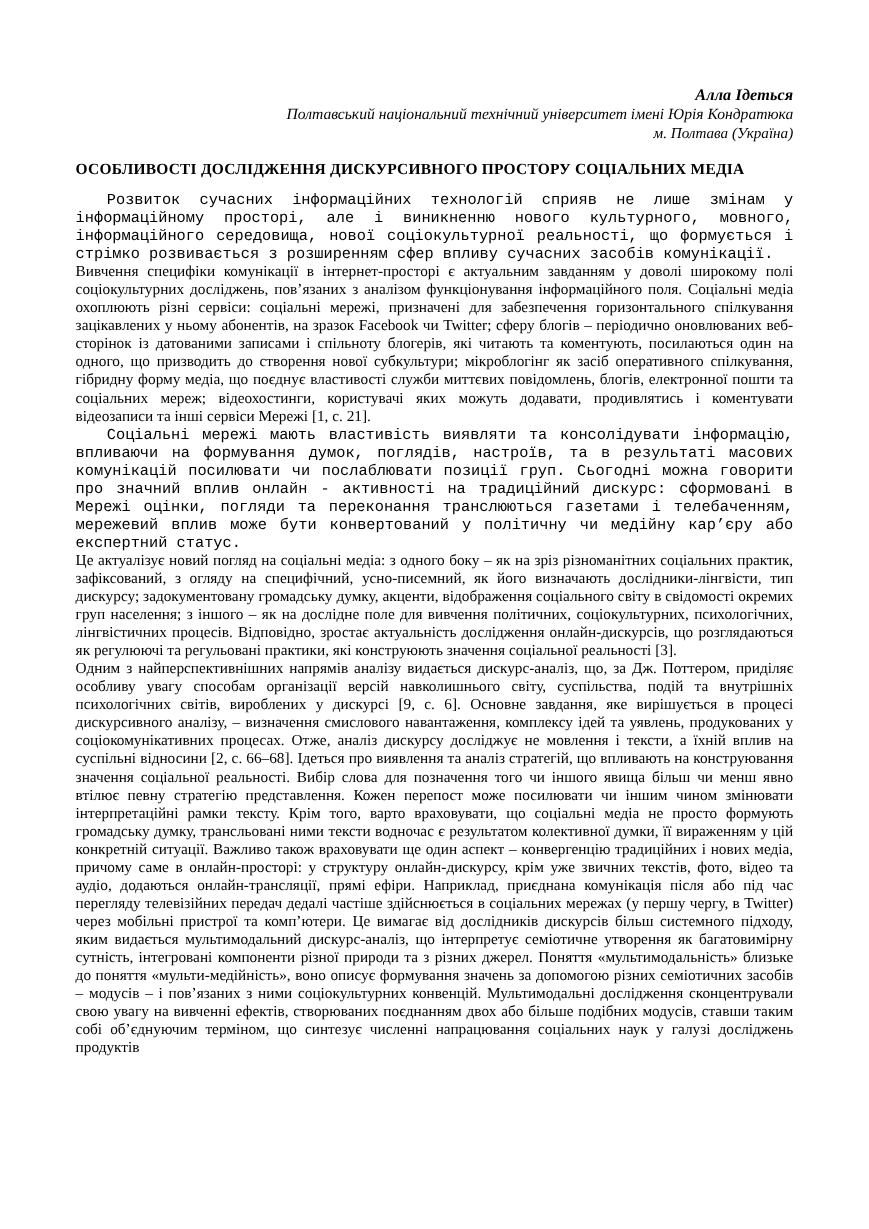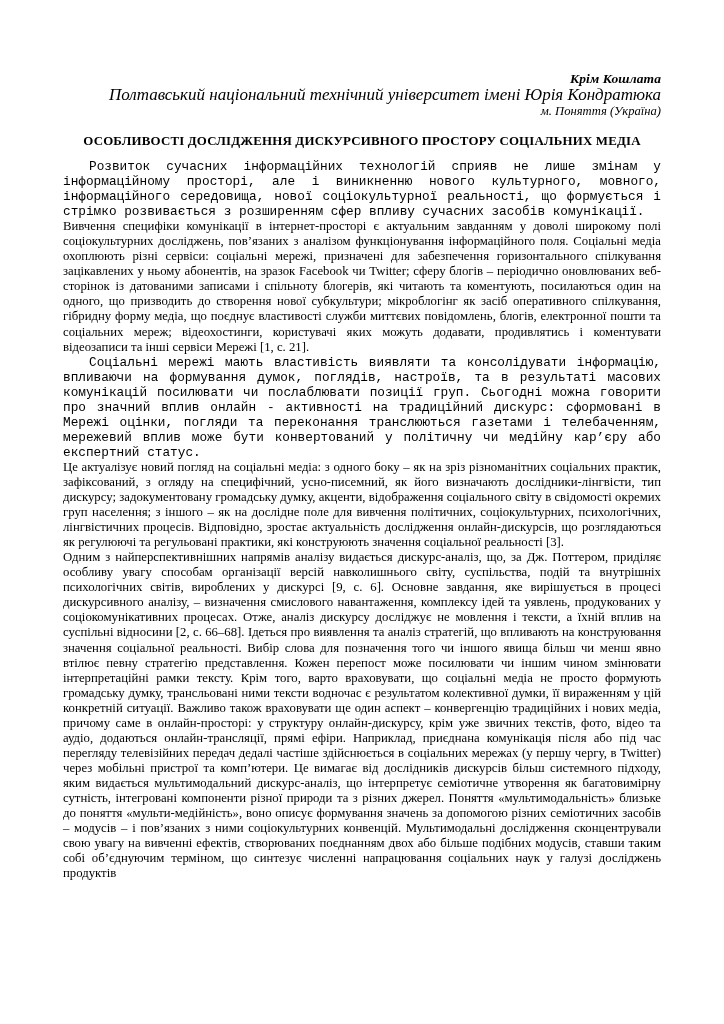--- a/index.html
+++ b/index.html
@@ -33,34 +33,34 @@
   }
   .author-name {
     font-weight: bold;
     font-style: italic;
     font-size: 13.5px;
     line-height: 16px;
     letter-spacing: 0.1px;
   }
   .affiliation {
     font-style: italic;
-    font-size: 17px;
+    font-size: 13px;
     line-height: 16px;
   }
   .city {
     font-style: italic;
     font-size: 12.6px;
     line-height: 16px;
   }
 
   
   .doc-title {
     margin-top: 14px;
     margin-bottom: 10px;
-    text-align: center;
+    text-align: left;
     font-weight: bold;
     font-size: 12.9px;
     line-height: 16px;
     letter-spacing: 0.18px;
   }
 
   
   .body-text {
     font-size: 12.75px;
     line-height: 15.05px;
@@ -80,23 +80,23 @@
   .para.noindent {
     text-indent: 0;
   }
 </style>
 </head>
 <body>
 
 <div class="page">
 
   <div class="author-block">
-    <div class="author-name">Крім Кошлата</div>
+    <div class="author-name">Алла Ідеться</div>
     <div class="affiliation">Полтавський національний технічний університет імені Юрія Кондратюка</div>
-    <div class="city">м. Поняття (Україна)</div>
+    <div class="city">м. Полтава (Україна)</div>
   </div>
 
   <h1 class="doc-title">ОСОБЛИВОСТІ ДОСЛІДЖЕННЯ ДИСКУРСИВНОГО ПРОСТОРУ СОЦІАЛЬНИХ МЕДІА</h1>
 
   <div class="body-text">
     <p class="para indent">Розвиток сучасних інформаційних технологій сприяв не лише змінам у інформаційному просторі, але і виникненню нового культурного, мовного, інформаційного середовища, нової соціокультурної реальності, що формується і стрімко розвивається з розширенням сфер впливу сучасних засобів комунікації.</p>
     <p class="para noindent">Вивчення специфіки комунікації в інтернет-просторі є актуальним завданням у доволі широкому полі соціокультурних досліджень, пов’язаних з аналізом функціонування інформаційного поля. Соціальні медіа охоплюють різні сервіси: соціальні мережі, призначені для забезпечення горизонтального спілкування зацікавлених у ньому абонентів, на зразок Facebook чи Twitter; сферу блогів – періодично оновлюваних веб-сторінок із датованими записами і спільноту блогерів, які читають та коментують, посилаються один на одного, що призводить до створення нової субкультури; мікроблогінг як засіб оперативного спілкування, гібридну форму медіа, що поєднує властивості служби миттєвих повідомлень, блогів, електронної пошти та соціальних мереж; відеохостинги, користувачі яких можуть додавати, продивлятись і коментувати відеозаписи та інші сервіси Мережі [1, с. 21].</p>
     <p class="para indent">Соціальні мережі мають властивість виявляти та консолідувати інформацію, впливаючи на формування думок, поглядів, настроїв, та в результаті масових комунікацій посилювати чи послаблювати позиції груп. Сьогодні можна говорити про значний вплив онлайн -  активності на традиційний дискурс: сформовані в Мережі оцінки, погляди та переконання транслюються газетами і телебаченням, мережевий вплив може бути конвертований у політичну чи медійну кар’єру або експертний статус.</p>
     <p class="para noindent">Це актуалізує новий погляд на соціальні медіа: з одного боку  –  як на зріз різноманітних соціальних практик, зафіксований, з огляду на специфічний, усно-писемний, як його визначають дослідники-лінгвісти, тип дискурсу; задокументовану громадську думку, акценти, відображення соціального світу в свідомості окремих груп населення; з іншого  – як на дослідне поле для вивчення політичних, соціокультурних, психологічних, лінгвістичних процесів. Відповідно, зростає актуальність дослідження онлайн-дискурсів, що розглядаються як регулюючі та регульовані практики, які конструюють значення соціальної реальності [3].</p>
     <p class="para noindent">Одним з найперспективнішних напрямів аналізу видається дискурс-аналіз, що, за Дж. Поттером, приділяє особливу увагу способам організації версій навколишнього світу, суспільства, подій та внутрішніх психологічних світів, вироблених у дискурсі [9, с. 6]. Основне завдання, яке вирішується в процесі дискурсивного аналізу,  –  визначення смислового навантаження, комплексу ідей та уявлень, продукованих у соціокомунікативних процесах. Отже, аналіз дискурсу досліджує не мовлення і тексти, а їхній вплив на суспільні відносини [2, с. 66–68]. Ідеться про виявлення та аналіз стратегій, що впливають на конструювання значення соціальної реальності. Вибір слова для позначення того чи іншого явища більш чи менш явно втілює певну стратегію представлення. Кожен перепост може посилювати чи іншим чином змінювати інтерпретаційні рамки тексту. Крім того, варто враховувати, що соціальні медіа не просто формують громадську думку, трансльовані ними тексти водночас є результатом колективної думки, її вираженням у цій конкретній ситуації. Важливо також враховувати ще один аспект  –  конвергенцію традиційних і нових медіа, причому саме в онлайн-просторі: у структуру онлайн-дискурсу, крім уже звичних текстів, фото, відео та  аудіо, додаються онлайн-трансляції, прямі ефіри. Наприклад, приєднана комунікація після або під час перегляду телевізійних передач дедалі частіше здійснюється в соціальних мережах (у першу чергу, в Twitter) через мобільні пристрої та комп’ютери. Це вимагає від дослідників дискурсів більш системного підходу, яким видається мультимодальний дискурс-аналіз, що інтерпретує семіотичне утворення як багатовимірну  сутність, інтегровані компоненти різної природи та з різних джерел. Поняття «мультимодальність» близьке до поняття «мульти-медійність», воно описує формування значень за допомогою різних семіотичних засобів – модусів – і пов’язаних з ними соціокультурних конвенцій. Мультимодальні дослідження сконцентрували свою увагу на вивченні ефектів, створюваних поєднанням двох або більше подібних модусів, ставши таким собі об’єднуючим терміном, що синтезує численні напрацювання соціальних наук у галузі досліджень продуктів</p>

